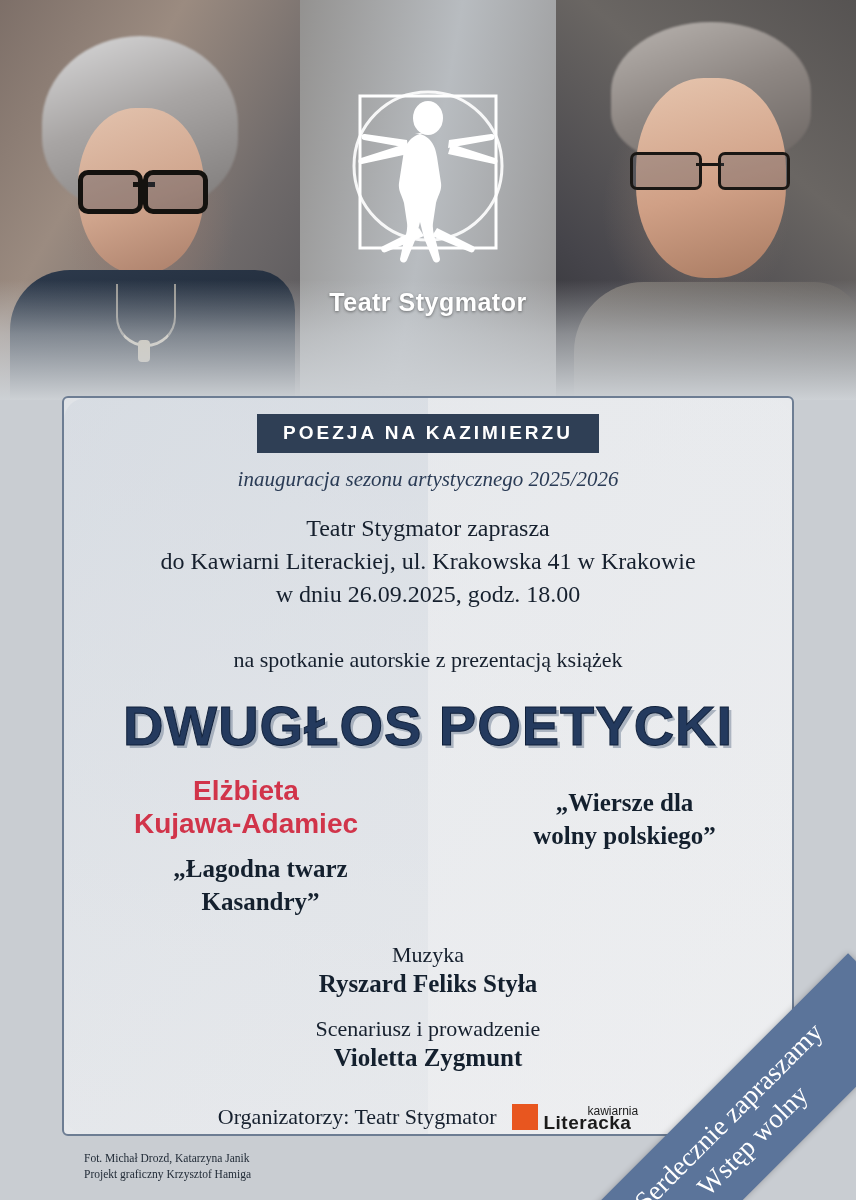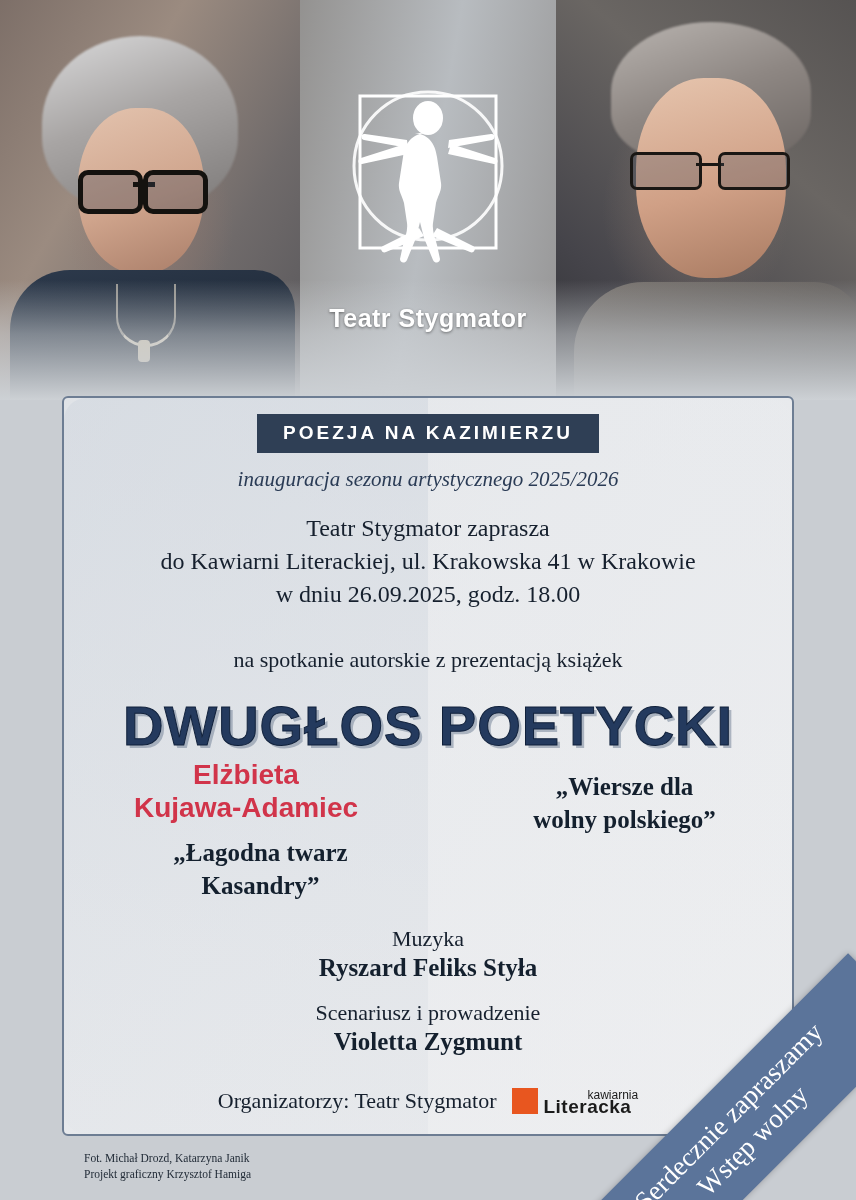--- a/index.html
+++ b/index.html
@@ -120,21 +120,21 @@
     left: 0; right: 0; top: 78px;
     text-align: center;
     color: #ffffff;
   }
   .vitruvian {
     width: 186px; height: 200px;
     margin: 0 auto;
     position: relative;
   }
   .logo-title {
-    margin-top: 26px;
+    margin-top: 10px;
     font-family: "Liberation Sans", sans-serif;
     font-weight: bold;
     font-size: 25px;
     letter-spacing: .5px;
     color: #fff;
     text-shadow: 0 1px 3px rgba(0,0,0,.45);
   }
 
   
   .panel {
@@ -192,20 +192,21 @@
     margin-top: 20px;
     font-family: "Liberation Sans", sans-serif;
     font-weight: bold;
     font-size: 56px;
     letter-spacing: 1px;
     color: #243a5e;
     -webkit-text-stroke: 1px #10203a;
     text-shadow: 3px 3px 0 rgba(120,135,155,.55);
   }
   .authors {
+    margin-top: 16px;
     display: flex;
     justify-content: flex-end;
   }
   .author-col { width: 50%; }
   .author-name {
     font-family: "Liberation Sans", sans-serif;
     font-weight: bold;
     font-size: 28px;
     line-height: 33px;
   }

